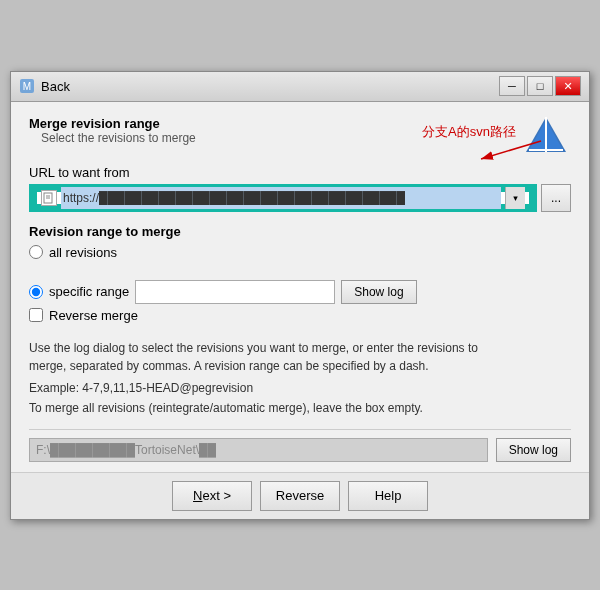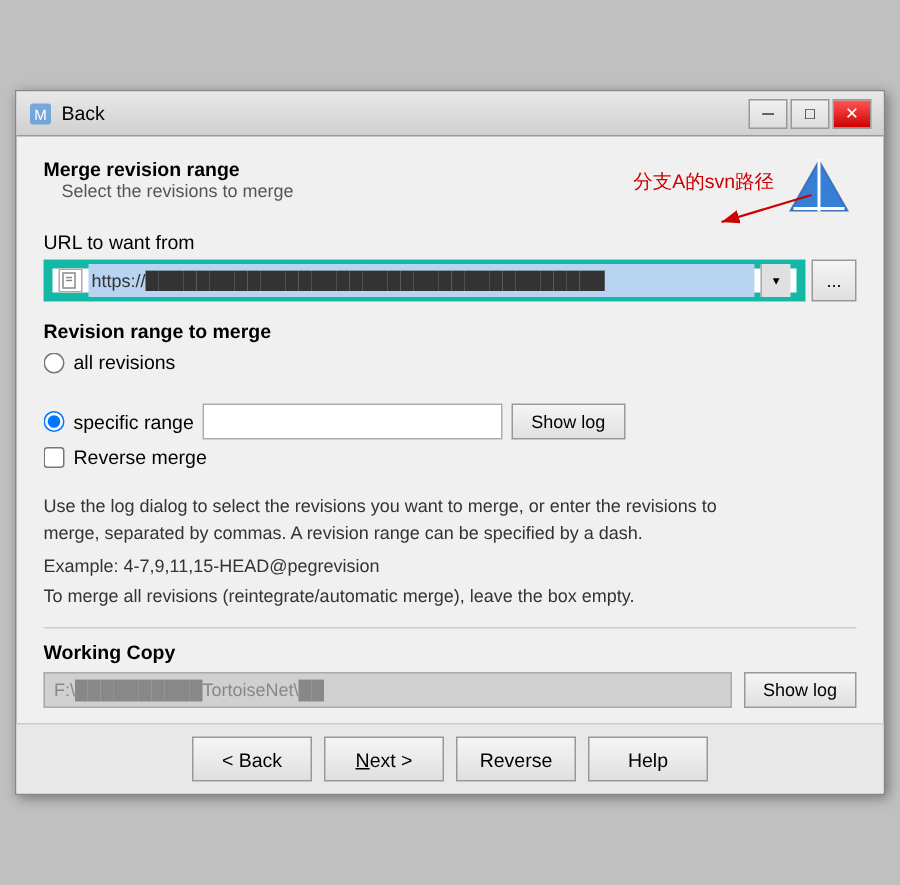--- a/index.html
+++ b/index.html
@@ -97,21 +97,21 @@
       margin-bottom: 4px;
     }
     .url-row {
       display: flex;
       align-items: center;
       gap: 4px;
       margin-bottom: 12px;
     }
     .url-input-wrapper {
       flex: 1;
-      border: 6px solid #14b8a6;
+      border: 8px solid #14b8a6;
       display: flex;
       align-items: center;
       background: white;
       height: 28px;
       padding: 0 4px;
       gap: 4px;
     }
     .url-file-icon {
       width: 16px;
       height: 16px;
@@ -380,33 +380,29 @@
       <span>merge, separated by commas. A revision range can be specified by a dash.</span>
     </div>
     <div class="example-text">
       <span>Example: 4-7,9,11,15-HEAD@pegrevision</span>
     </div>
     <div class="example-text">
       <span>To merge all revisions (reintegrate/automatic merge), leave the box empty.</span>
     </div>
 
     <div class="working-copy-section">
-      <div class="wc-label">Working Copy</div>
       <div class="wc-row">
         <div class="wc-path">
           <span style="color:#888;">F:\██████████TortoiseNet\██</span>
         </div>
         <button class="show-log-btn">Show log</button>
       </div>
     </div>
   </div>
 
   <div class="footer">
-    <button class="footer-btn">
-      <span>&lt; Back</span>
-    </button>
     <button class="footer-btn">
       <span><span class="underline">N</span>ext &gt;</span>
     </button>
     <button class="footer-btn">Reverse</button>
     <button class="footer-btn">Help</button>
   </div>
 </div>
 
 </body></html>

